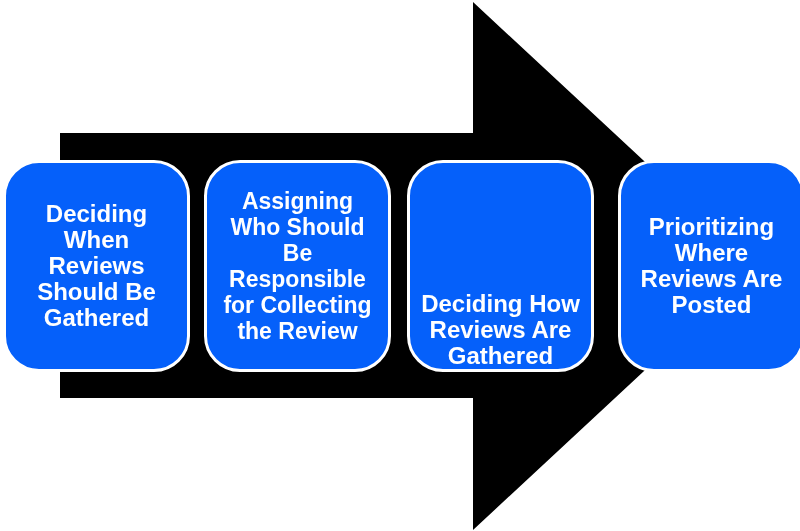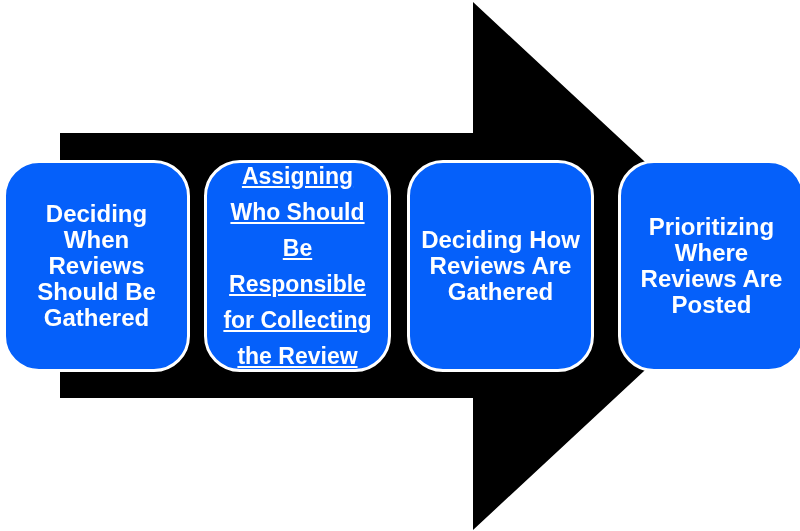--- a/index.html
+++ b/index.html
@@ -44,23 +44,23 @@
     white-space: pre-line;
     color: var(--box-text, #ffffff);
     font-weight: bold;
     font-size: 24px;
     line-height: 26px;
     letter-spacing: 0;
     padding: 0 4px;
   }
   .box1 { left: 3px; }
   .box2 { left: 204px; }
-  .box3 { left: 407px; }
+  .box3 { left: 407px; align-items: flex-end; }
   .box4 { left: 610px; margin-left: 8px; }
-  .box2 .box-label { font-size: 23px; line-height: 36px; text-decoration: underline; }
+  .box2 .box-label { font-size: 23px; line-height: 26px; }
 </style>
 </head>
 <body>
 
 <div class="stage">
 
   <svg class="arrow-svg" viewBox="0 0 800 531" xmlns="http://www.w3.org/2000/svg" aria-hidden="true">
     <polygon class="arrow-poly" points="60,133 473,133 473,2 757,266 473,530 473,398 60,398"></polygon>
   </svg>
 

